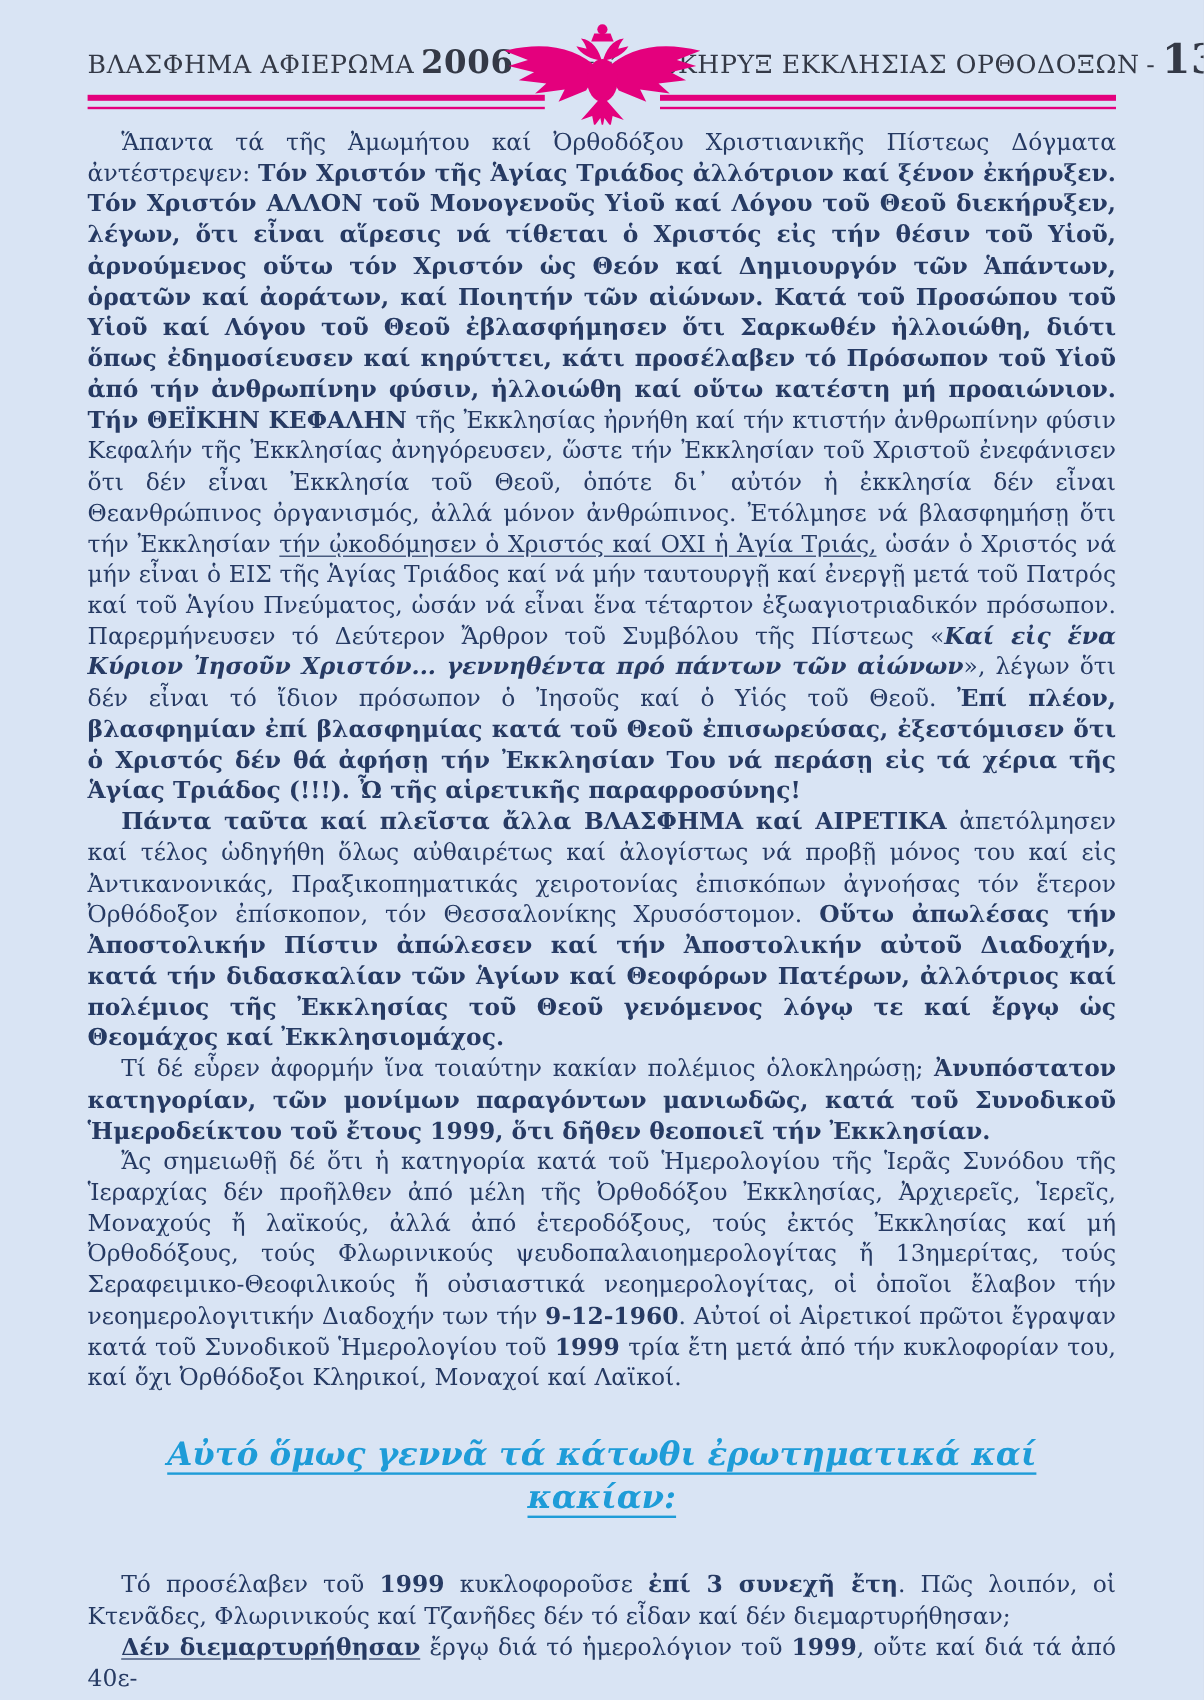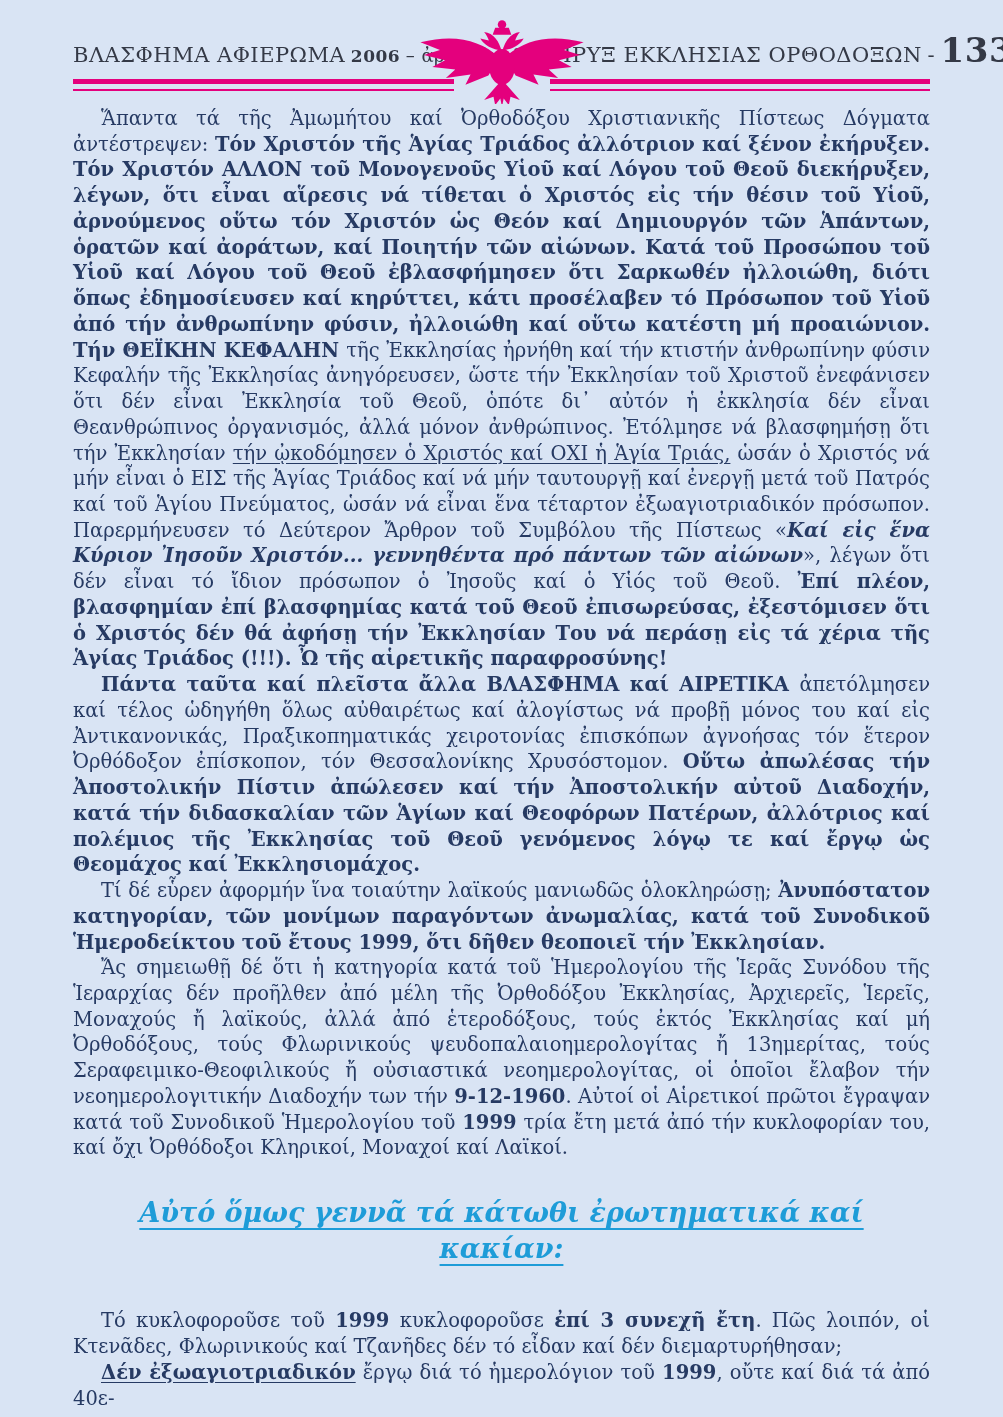--- a/index.html
+++ b/index.html
@@ -21,21 +21,21 @@
   .content{position:relative;padding:0 73px;}
   
   .page-header{position:relative;padding-top:30px;}
   .header-row{
     display:flex;justify-content:space-between;align-items:baseline;
     color:var(--header-ink);
     height:40px;
   }
   .header-left,.header-right{white-space:nowrap;letter-spacing:.5px;}
   .hdr-title{font-size:21px;}
-  .hdr-year{font-size:17px;font-weight:bold;}
+  .hdr-year{font-size:27px;font-weight:bold;}
   .hdr-issue{font-size:18px;}
   .hdr-sep{font-size:21px;}
   .hdr-page-num{font-size:34px;font-weight:bold;}
   .rule-row{display:flex;align-items:center;}
   .rule-thick{margin-top:9px;}
   .rule-thick .seg{height:5px;background:var(--magenta);flex:1;}
   .rule-thin{margin-top:5px;}
   .rule-thin .seg{height:2px;background:var(--magenta);flex:1;}
   .rule-gap{width:96px;height:1px;}
   .eagle{
@@ -112,24 +112,24 @@
           <ellipse cx="100" cy="57" rx="15" ry="21"></ellipse>
           <path d="M100 72 l-21 24 11 -4 2 10 6 -8 2 10 2 -10 6 8 2 -10 11 4 z"></path>
         </g>
       </svg>
     </div>
 
     <div class="body-text">
       <div>
           <p class="para"><span class="seg-n">Ἅπαντα τά τῆς Ἀμωμήτου καί Ὀρθοδόξου Χριστιανικῆς Πίστεως Δόγματα ἀντέστρεψεν: </span><span class="seg-b">Τόν Χριστόν τῆς Ἁγίας Τριάδος ἀλλότριον καί ξένον ἐκήρυξεν. Τόν Χριστόν ΑΛΛΟΝ τοῦ Μονογενοῦς Υἱοῦ καί Λόγου τοῦ Θεοῦ διεκήρυξεν, λέγων, ὅτι εἶναι αἵρεσις νά τίθεται ὁ Χριστός εἰς τήν θέσιν τοῦ Υἱοῦ, ἀρνούμενος οὕτω τόν Χριστόν ὡς Θεόν καί Δημιουργόν τῶν Ἁπάντων, ὁρατῶν καί ἀοράτων, καί Ποιητήν τῶν αἰώνων. Κατά τοῦ Προσώπου τοῦ Υἱοῦ καί Λόγου τοῦ Θεοῦ ἐβλασφήμησεν ὅτι Σαρκωθέν ἠλλοιώθη, διότι ὅπως ἐδημοσίευσεν καί κηρύττει, κάτι προσέλαβεν τό Πρόσωπον τοῦ Υἱοῦ ἀπό τήν ἀνθρωπίνην φύσιν, ἠλλοιώθη καί οὕτω κατέστη μή προαιώνιον. Τήν ΘΕΪΚΗΝ ΚΕΦΑΛΗΝ </span><span class="seg-n">τῆς Ἐκκλησίας ἠρνήθη καί τήν κτιστήν ἀνθρωπίνην φύσιν Κεφαλήν τῆς Ἐκκλησίας ἀνηγόρευσεν, ὥστε τήν Ἐκκλησίαν τοῦ Χριστοῦ ἐνεφάνισεν ὅτι δέν εἶναι Ἐκκλησία τοῦ Θεοῦ, ὁπότε δι᾽ αὐτόν ἡ ἐκκλησία δέν εἶναι Θεανθρώπινος ὀργανισμός, ἀλλά μόνον ἀνθρώπινος. Ἐτόλμησε νά βλασφημήσῃ ὅτι τήν Ἐκκλησίαν </span><span class="seg-u">τήν ᾠκοδόμησεν ὁ Χριστός καί ΟΧΙ ἡ Ἁγία Τριάς,</span><span class="seg-n"> ὡσάν ὁ Χριστός νά μήν εἶναι ὁ ΕΙΣ τῆς Ἁγίας Τριάδος καί νά μήν ταυτουργῇ καί ἐνεργῇ μετά τοῦ Πατρός καί τοῦ Ἁγίου Πνεύματος, ὡσάν νά εἶναι ἕνα τέταρτον ἐξωαγιοτριαδικόν πρόσωπον. Παρερμήνευσεν τό Δεύτερον Ἄρθρον τοῦ Συμβόλου τῆς Πίστεως «</span><span class="seg-bi">Καί εἰς ἕνα Κύριον Ἰησοῦν Χριστόν... γεννηθέντα πρό πάντων τῶν αἰώνων</span><span class="seg-n">», λέγων ὅτι δέν εἶναι τό ἴδιον πρόσωπον ὁ Ἰησοῦς καί ὁ Υἱός τοῦ Θεοῦ. </span><span class="seg-b">Ἐπί πλέον, βλασφημίαν ἐπί βλασφημίας κατά τοῦ Θεοῦ ἐπισωρεύσας, ἐξεστόμισεν ὅτι ὁ Χριστός δέν θά ἀφήσῃ τήν Ἐκκλησίαν Του νά περάσῃ εἰς τά χέρια τῆς Ἁγίας Τριάδος (!!!). Ὦ τῆς αἱρετικῆς παραφροσύνης!</span></p>
           <p class="para"><span class="seg-b">Πάντα ταῦτα καί πλεῖστα ἄλλα ΒΛΑΣΦΗΜΑ καί ΑΙΡΕΤΙΚΑ </span><span class="seg-n">ἀπετόλμησεν καί τέλος ὡδηγήθη ὅλως αὐθαιρέτως καί ἀλογίστως νά προβῇ μόνος του καί εἰς Ἀντικανονικάς, Πραξικοπηματικάς χειροτονίας ἐπισκόπων ἀγνοήσας τόν ἕτερον Ὀρθόδοξον ἐπίσκοπον, τόν Θεσσαλονίκης Χρυσόστομον. </span><span class="seg-b">Οὕτω ἀπωλέσας τήν Ἀποστολικήν Πίστιν ἀπώλεσεν καί τήν Ἀποστολικήν αὐτοῦ Διαδοχήν, κατά τήν διδασκαλίαν τῶν Ἁγίων καί Θεοφόρων Πατέρων, ἀλλότριος καί πολέμιος τῆς Ἐκκλησίας τοῦ Θεοῦ γενόμενος λόγῳ τε καί ἔργῳ ὡς Θεομάχος καί Ἐκκλησιομάχος.</span></p>
-          <p class="para"><span class="seg-n">Τί δέ εὗρεν ἀφορμήν ἵνα τοιαύτην λαϊκούς μανιωδῶς ὁλοκληρώσῃ; </span><span class="seg-b">Ἀνυπόστατον κατηγορίαν, τῶν μονίμων παραγόντων ἀνωμαλίας, κατά τοῦ Συνοδικοῦ Ἡμεροδείκτου τοῦ ἔτους 1999, ὅτι δῆθεν θεοποιεῖ τήν Ἐκκλησίαν.</span></p>
+          <p class="para"><span class="seg-n">Τί δέ εὗρεν ἀφορμήν ἵνα τοιαύτην κακίαν πολέμιος ὁλοκληρώσῃ; </span><span class="seg-b">Ἀνυπόστατον κατηγορίαν, τῶν μονίμων παραγόντων μανιωδῶς, κατά τοῦ Συνοδικοῦ Ἡμεροδείκτου τοῦ ἔτους 1999, ὅτι δῆθεν θεοποιεῖ τήν Ἐκκλησίαν.</span></p>
           <p class="para"><span class="seg-n">Ἄς σημειωθῇ δέ ὅτι ἡ κατηγορία κατά τοῦ Ἡμερολογίου τῆς Ἱερᾶς Συνόδου τῆς Ἱεραρχίας δέν προῆλθεν ἀπό μέλη τῆς Ὀρθοδόξου Ἐκκλησίας, Ἀρχιερεῖς, Ἱερεῖς, Μοναχούς ἤ λαϊκούς, ἀλλά ἀπό ἑτεροδόξους, τούς ἐκτός Ἐκκλησίας καί μή Ὀρθοδόξους, τούς Φλωρινικούς ψευδοπαλαιοημερολογίτας ἤ 13ημερίτας, τούς Σεραφειμικο-Θεοφιλικούς ἤ οὐσιαστικά νεοημερολογίτας, οἱ ὁποῖοι ἔλαβον τήν νεοημερολογιτικήν Διαδοχήν των τήν </span><span class="seg-b">9-12-1960</span><span class="seg-n">. Αὐτοί οἱ Αἱρετικοί πρῶτοι ἔγραψαν κατά τοῦ Συνοδικοῦ Ἡμερολογίου τοῦ </span><span class="seg-b">1999</span><span class="seg-n"> τρία ἔτη μετά ἀπό τήν κυκλοφορίαν του, καί ὄχι Ὀρθόδοξοι Κληρικοί, Μοναχοί καί Λαϊκοί.</span></p>
         </div>
       <h2 class="section-heading">Αὐτό ὅμως γεννᾶ τά κάτωθι ἐρωτηματικά καί κακίαν:</h2>
       <div>
-          <p class="para"><span class="seg-n">Τό κυκλοφοροῦσε τοῦ </span><span class="seg-b">1999</span><span class="seg-n"> κυκλοφοροῦσε </span><span class="seg-b">ἐπί 3 συνεχῆ ἔτη</span><span class="seg-n">. Πῶς λοιπόν, οἱ Κτενᾶδες, Φλωρινικούς καί Τζανῆδες δέν τό εἶδαν καί δέν διεμαρτυρήθησαν;</span></p>
-          <p class="para"><span class="seg-bu">Δέν ἐξωαγιοτριαδικόν</span><span class="seg-n"> ἔργῳ διά τό ἡμερολόγιον τοῦ </span><span class="seg-b">1999</span><span class="seg-n">, οὔτε καί διά τά ἀπό 40ε-</span></p>
+          <p class="para"><span class="seg-n">Τό προσέλαβεν τοῦ </span><span class="seg-b">1999</span><span class="seg-n"> κυκλοφοροῦσε </span><span class="seg-b">ἐπί 3 συνεχῆ ἔτη</span><span class="seg-n">. Πῶς λοιπόν, οἱ Κτενᾶδες, Φλωρινικούς καί Τζανῆδες δέν τό εἶδαν καί δέν διεμαρτυρήθησαν;</span></p>
+          <p class="para"><span class="seg-bu">Δέν διεμαρτυρήθησαν</span><span class="seg-n"> ἔργῳ διά τό ἡμερολόγιον τοῦ </span><span class="seg-b">1999</span><span class="seg-n">, οὔτε καί διά τά ἀπό 40ε-</span></p>
         </div>
     </div>
 
   </div>
 </div>
 
 </body></html>

